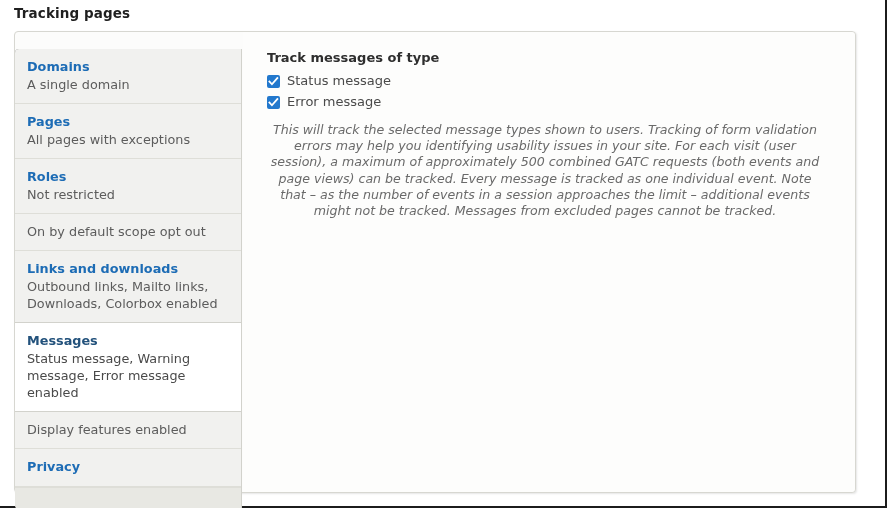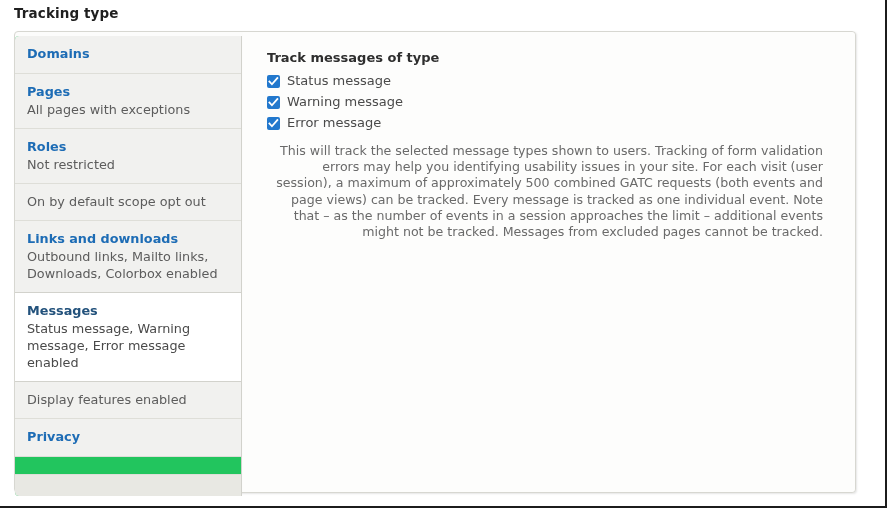--- a/index.html
+++ b/index.html
@@ -53,25 +53,25 @@
     background: #fcfcfb;
     border: 1px solid #d7d7d1;
     border-radius: 4px;
     box-shadow: 1px 1px 2px rgba(0,0,0,0.10);
   }
 
   
   #vtabs-menu {
     position: absolute;
     left: 0;
-    top: 4px;
+    top: 17px;
     width: 227px;
     height: 100%;
     box-sizing: border-box;
-    background: #22c55e;
+    background: #737373;
     border-right: 1px solid #d2d2cc;
     border-radius: 4px 0 0 4px;
     overflow: hidden;
   }
 
   .vtab {
     position: relative;
     box-sizing: border-box;
     padding: 9px 12px 10px 12px;
     border-bottom: 1px solid #dedeD8;
@@ -171,36 +171,38 @@
     line-height: 16px;
     cursor: default;
   }
 
   #pane-description {
     margin: 12px 0 0 0;
     font-size: 12.6px;
     line-height: 16.2px;
     color: #6a6a6a;
     max-width: 556px;
-    text-align: right;
+    text-align: center;
+    font-style: italic;
   }
 </style>
 </head>
 <body>
 
 <div id="page-frame">
 
-  <div id="scope-title">Tracking type</div>
+  <div id="scope-title">Tracking pages</div>
 
   <div id="vtabs">
 
     <div id="vtabs-menu">
 
       <div class="vtab">
           <div class="vtab-title">Domains</div>
+          <div class="vtab-summary">A single domain</div>
         </div>
         <div class="vtab">
           <div class="vtab-title">Pages</div>
           <div class="vtab-summary">All pages with exceptions</div>
         </div>
         <div class="vtab">
           <div class="vtab-title">Roles</div>
           <div class="vtab-summary">Not restricted</div>
         </div>
         <div class="vtab">
@@ -236,28 +238,20 @@
               </svg>
             </span>
             <span class="cb-label">Status message</span>
           </div>
           <div class="checkbox-row">
             <span class="cb-box">
               <svg viewBox="0 0 12 12">
                 <path d="M1.6 6.1 L4.3 9.0 L10.2 2.2" fill="none" stroke="#ffffff" stroke-width="2" stroke-linecap="square" stroke-linejoin="miter"></path>
               </svg>
             </span>
-            <span class="cb-label">Warning message</span>
-          </div>
-          <div class="checkbox-row">
-            <span class="cb-box">
-              <svg viewBox="0 0 12 12">
-                <path d="M1.6 6.1 L4.3 9.0 L10.2 2.2" fill="none" stroke="#ffffff" stroke-width="2" stroke-linecap="square" stroke-linejoin="miter"></path>
-              </svg>
-            </span>
             <span class="cb-label">Error message</span>
           </div>
         </div>
 
       <p id="pane-description">This will track the selected message types shown to users. Tracking of form validation errors may help you identifying usability issues in your site. For each visit (user session), a maximum of approximately 500 combined GATC requests (both events and page views) can be tracked. Every message is tracked as one individual event. Note that – as the number of events in a session approaches the limit – additional events might not be tracked. Messages from excluded pages cannot be tracked.</p>
 
     </div>
 
   </div>
 </div>

